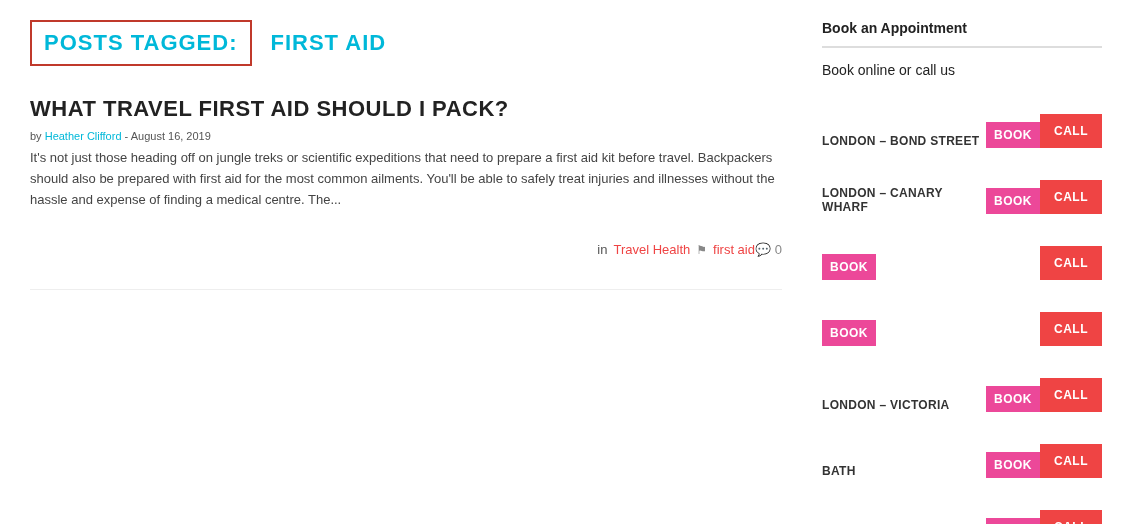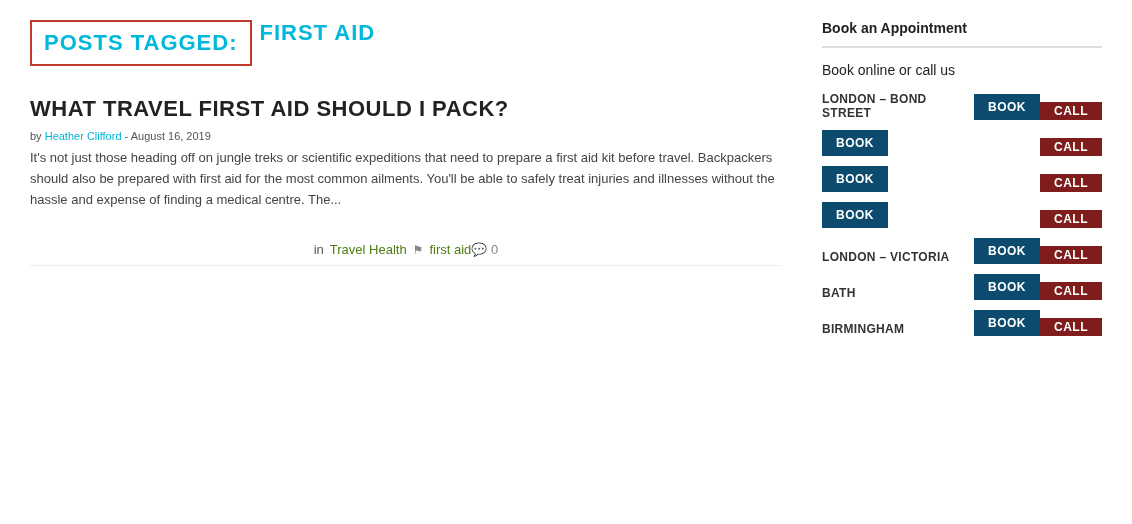--- a/index.html
+++ b/index.html
@@ -21,21 +21,22 @@
       min-width: 0;
     }
     .sidebar {
       width: 280px;
       flex-shrink: 0;
     }
 
     
     .page-title-wrapper {
       display: inline-flex;
-      gap: 0;
+      align-items: center;
+      gap: 11px;
       margin-bottom: 30px;
     }
     .page-title-box {
       border: 2px solid #c0392b;
       padding: 8px 12px;
     }
     .page-title-prefix {
       font-size: 22px;
       font-weight: 700;
       color: #00b8d9;
@@ -47,21 +48,21 @@
       font-weight: 700;
       color: #00b8d9;
       letter-spacing: 1px;
       text-transform: uppercase;
       padding-left: 8px;
     }
 
     
     .article {
       border-bottom: 1px solid #eee;
-      padding-bottom: 8px;
+      padding-bottom: 32px;
     }
     .article-title {
       font-size: 22px;
       font-weight: 700;
       color: #222;
       text-transform: uppercase;
       margin-bottom: 8px;
       letter-spacing: 0.5px;
     }
     .article-meta {
@@ -75,32 +76,32 @@
     }
     .article-excerpt {
       font-size: 13px;
       line-height: 1.6;
       color: #444;
       margin-bottom: 32px;
     }
     .article-footer {
       display: flex;
       align-items: center;
-      justify-content: center;
+      justify-content: flex-end;
       font-size: 13px;
       color: #555;
       margin-top: 31px;
     }
     .article-footer-left {
       display: flex;
       align-items: center;
       gap: 6px;
     }
     .article-footer-left a {
-      color: #4d7c0f;
+      color: #ef4444;
       text-decoration: none;
     }
     .tag-icon {
       color: #888;
       font-size: 12px;
     }
     .comment-count {
       color: #888;
       font-size: 13px;
     }
@@ -131,40 +132,41 @@
     }
     .location-name {
       font-size: 12px;
       font-weight: 700;
       color: #333;
       text-transform: uppercase;
       flex: 1;
       letter-spacing: 0.3px;
     }
     .btn-book {
-      background: #0c4a6e;
+      background: #ec4899;
       color: #fff;
       border: none;
-      padding: 6px 14px;
+      padding: 6px 8px;
       font-size: 12px;
       font-weight: 700;
       cursor: pointer;
       text-transform: uppercase;
       letter-spacing: 0.5px;
     }
     .btn-call {
-      background: #7f1d1d;
+      background: #ef4444;
       color: #fff;
       border: none;
-      padding: 2px 14px;
+      padding: 10px 14px;
       font-size: 12px;
       font-weight: 700;
       cursor: pointer;
       text-transform: uppercase;
       letter-spacing: 0.5px;
+      margin-top: 22px;
     }
   </style>
 </head>
 <body>
 
 <div class="page-wrapper">
 
   <div class="main-content">
 
     
@@ -204,20 +206,21 @@
     <hr class="sidebar-divider">
     <p class="sidebar-subheading">Book online or call us</p>
 
     <div id="locations-container">
         <div class="location-row">
           <span class="location-name">LONDON – BOND STREET</span>
           <button class="btn-book">BOOK</button>
           <button class="btn-call">CALL</button>
         </div>
         <div class="location-row">
+          <span class="location-name">LONDON – CANARY WHARF</span>
           <button class="btn-book">BOOK</button>
           <button class="btn-call">CALL</button>
         </div>
         <div class="location-row">
           <button class="btn-book">BOOK</button>
           <button class="btn-call">CALL</button>
         </div>
         <div class="location-row">
           <button class="btn-book">BOOK</button>
           <button class="btn-call">CALL</button>

